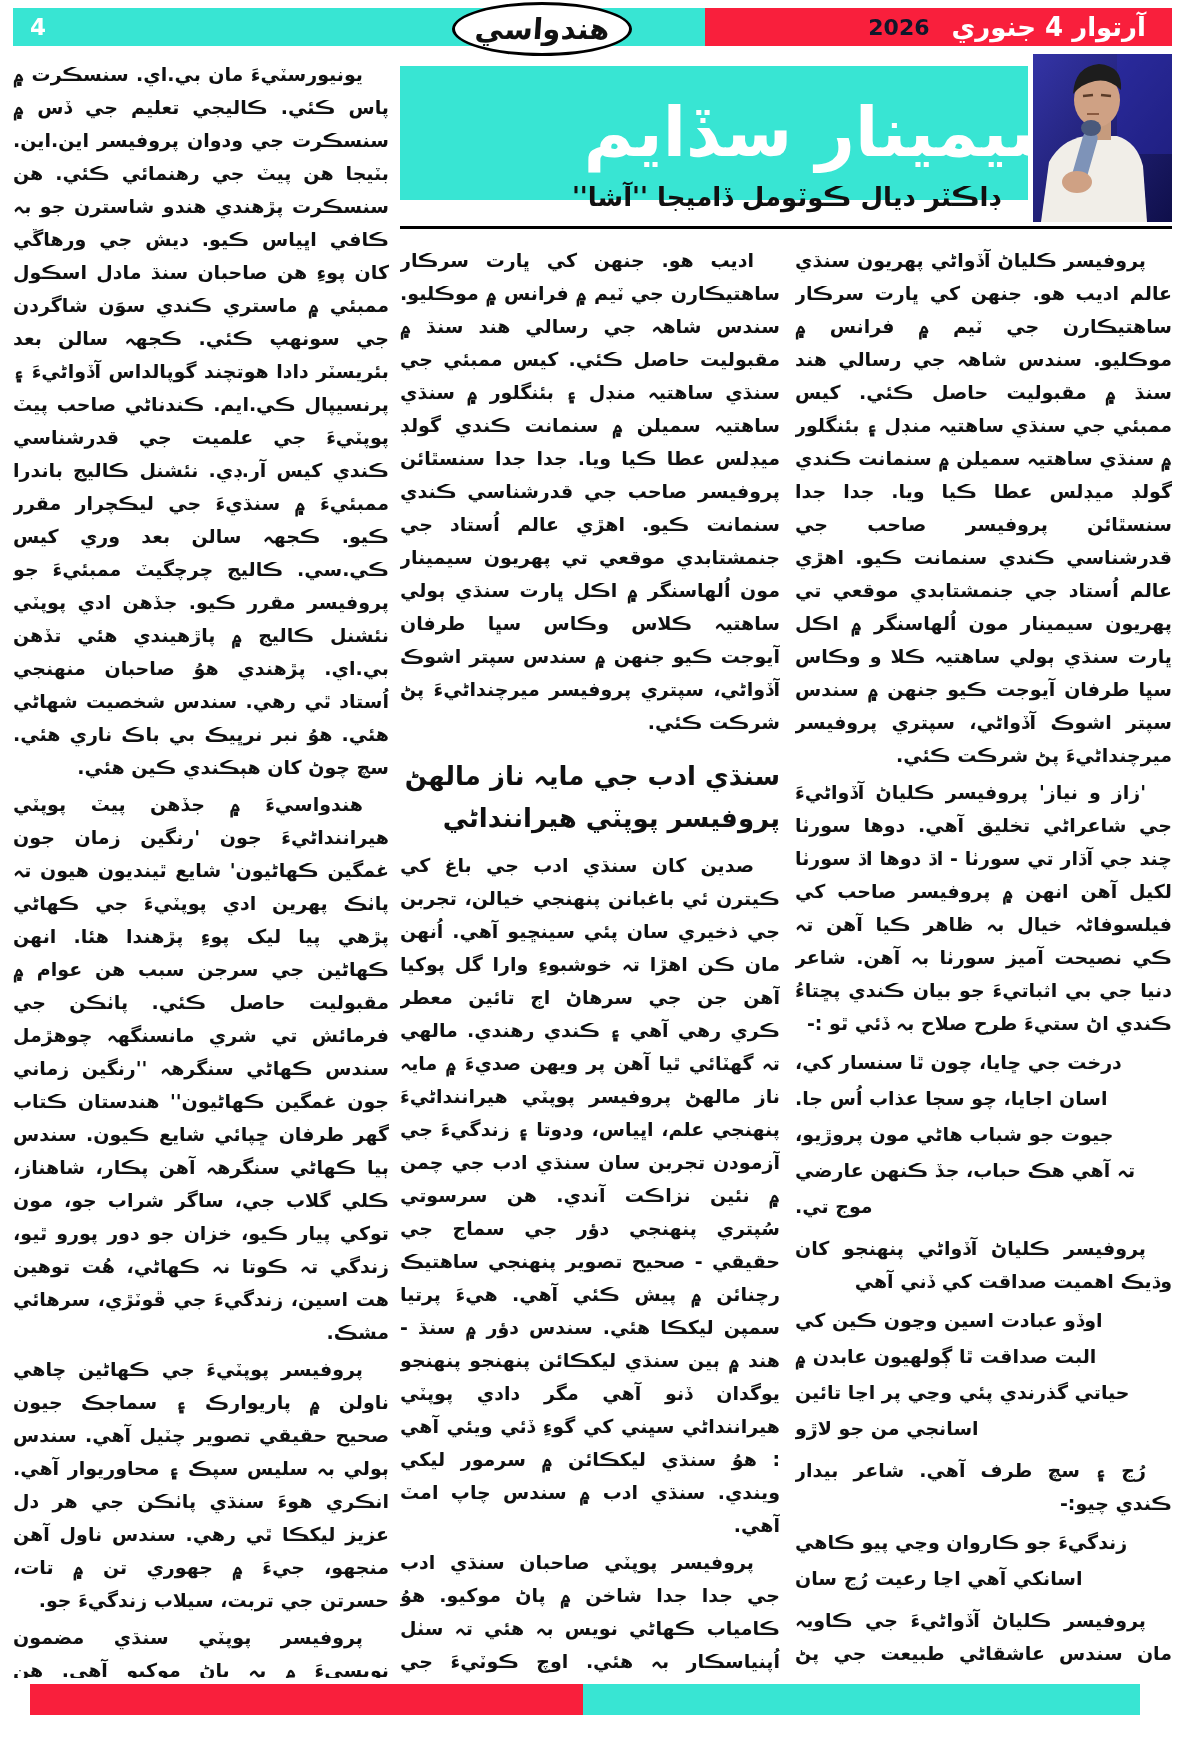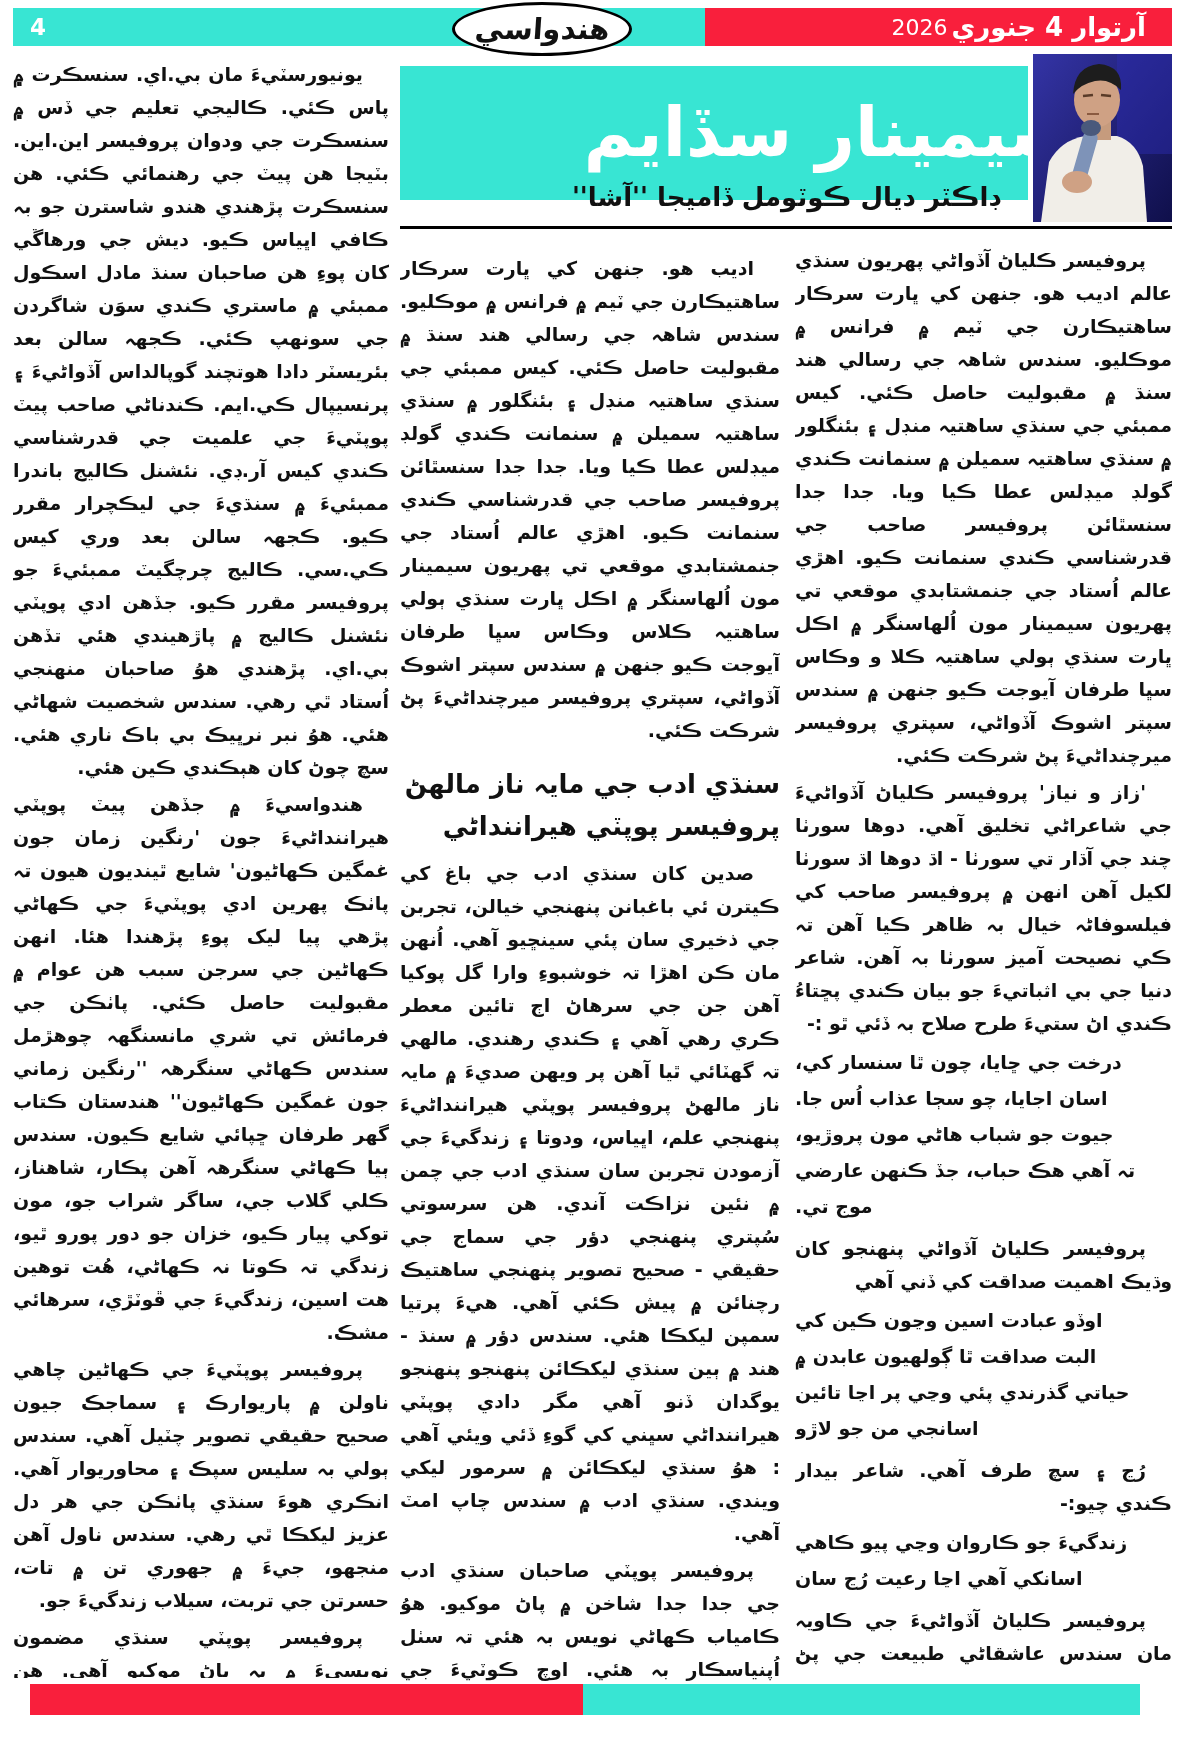--- a/index.html
+++ b/index.html
@@ -11,21 +11,21 @@
   .page{
     position:relative;width:1180px;height:1744px;background:#ffffff;
     font-family:"DejaVu Sans", sans-serif;direction:rtl;overflow:hidden;color:var(--ink);
   }
   
   .topbar-teal{position:absolute;left:13px;top:8px;width:692px;height:38px;background:var(--teal);}
   .topbar-red{position:absolute;left:705px;top:8px;width:467px;height:38px;background:var(--red);
     display:flex;align-items:center;justify-content:flex-start;direction:rtl;padding:0 26px;box-sizing:border-box;}
   .page-num{position:absolute;left:30px;top:13px;color:#ffffff;font-weight:bold;font-size:23px;line-height:28px;}
   .issue-date{color:#ffffff;font-weight:bold;font-size:26px;}
-  .issue-year{color:#ffffff;font-weight:normal;font-size:22px;margin-right:4px;direction:ltr;}
+  .issue-year{color:#0f172a;font-weight:bold;font-size:22px;margin-right:22px;direction:ltr;}
   .masthead{
     position:absolute;left:452px;top:2px;width:180px;height:54px;background:#ffffff;
     border:3px solid #000;border-radius:50%;display:flex;align-items:center;justify-content:center;z-index:6;
     box-sizing:border-box;
   }
   .masthead span{font-size:29px;font-weight:bold;transform:skewX(-4deg);}
   
   .headline-box{
     position:absolute;left:400px;top:66px;width:740px;height:134px;background:var(--teal);
     display:flex;align-items:center;justify-content:center;
@@ -43,21 +43,21 @@
     position:absolute;left:400px;top:182px;width:772px;text-align:center;
     font-size:26px;font-weight:bold;z-index:2;
   }
   .head-rule{position:absolute;left:400px;top:226px;width:772px;height:3px;background:#000;}
   
   .col{
     position:absolute;overflow:hidden;text-align:justify;
     font-size:19px;line-height:33px;font-weight:bold;color:var(--ink);
   }
   .col-right{left:795px;top:244px;width:377px;height:1434px;}
-  .col-middle{left:400px;top:252px;width:380px;height:1434px;}
+  .col-middle{left:400px;top:244px;width:380px;height:1434px;}
   .col-left{left:13px;top:58px;width:376px;height:1620px;}
   .para{margin:0 0 4px;text-indent:26px;}
   .para.verse{text-align:left;text-indent:0;margin:4px 0 8px;line-height:36px;}
   .para.heading{
     text-indent:0;font-size:26px;line-height:42px;margin:16px 0 10px;
   }
   
   .botbar-red{position:absolute;left:30px;top:1684px;width:553px;height:31px;background:var(--red);}
   .botbar-teal{position:absolute;left:583px;top:1684px;width:557px;height:31px;background:var(--teal);}
 </style>

